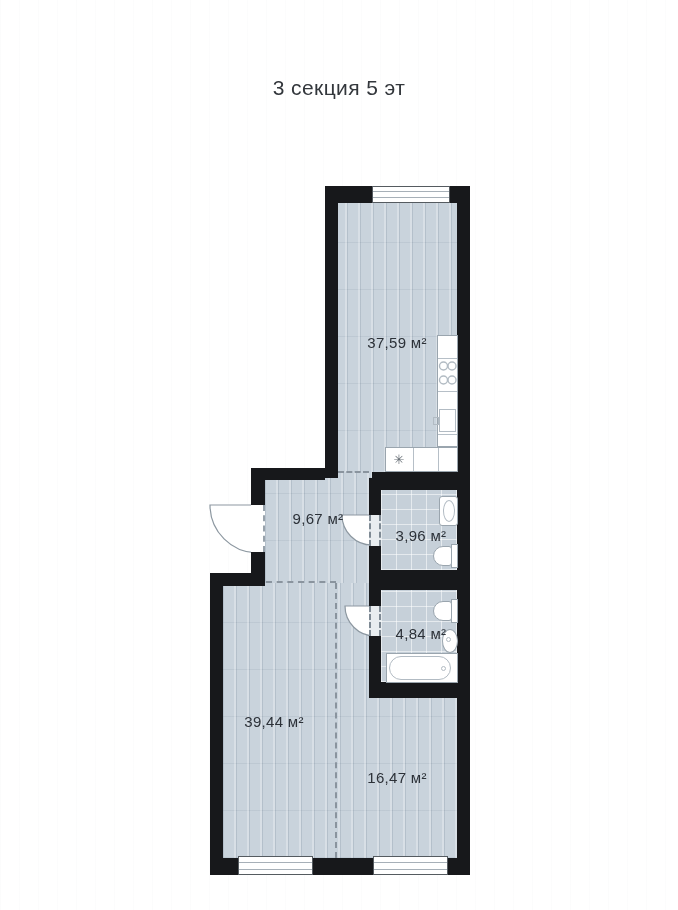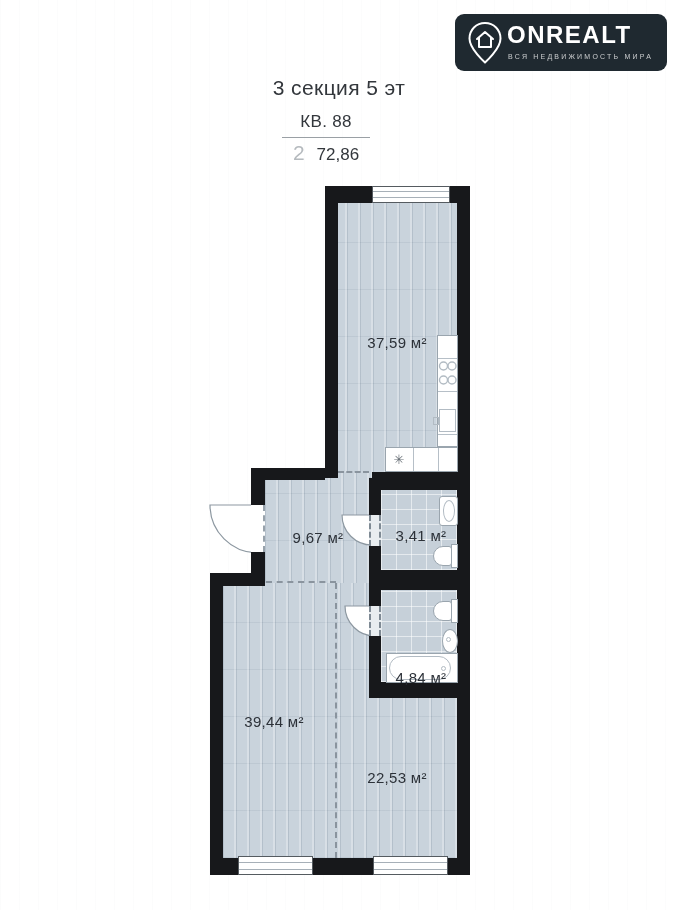--- a/index.html
+++ b/index.html
@@ -71,38 +71,22 @@
   .fridge-sym{
     position:absolute;left:389px;top:450px;width:20px;height:20px;line-height:20px;
     text-align:center;font-size:13px;color:#697077;
   }
 </style>
 </head>
 <body>
 
 <div class="page">
 
-  <div class="logo-badge">
-    <svg class="door-svg" style="left:13px;top:8px;" width="34" height="42" viewBox="0 0 34 42">
-      <path d="M17,1 C8.2,1 1.5,7.8 1.5,16.5 C1.5,27 17,40.5 17,40.5 C17,40.5 32.5,27 32.5,16.5 C32.5,7.8 25.8,1 17,1 Z" fill="none" stroke="#ffffff" stroke-width="2"></path>
-      <path d="M9,17 L17,10 L25,17 M11,15.5 L11,25 L23,25 L23,15.5" fill="none" stroke="#ffffff" stroke-width="2" stroke-linecap="round" stroke-linejoin="round"></path>
-    </svg>
-    <div class="logo-brand">ONREALT</div>
-    <div class="logo-tagline">ВСЯ НЕДВИЖИМОСТЬ МИРА</div>
-  </div>
 
   <div class="plan-title">3 секция 5 эт</div>
-  <div class="apt-block">
-    <div class="apt-number">КВ. 88</div>
-    <hr class="apt-divider">
-    <div class="apt-row">
-      <span class="apt-roomcount">2</span>
-      <span class="apt-area">72,86</span>
-    </div>
-  </div>
 
   <div class="floor-plank" style="left:334px;top:202px;width:124px;height:276px;"></div>
   <div class="floor-plank" style="left:265px;top:472px;width:104px;height:116px;"></div>
   <div class="floor-plank" style="left:223px;top:583px;width:234px;height:275px;"></div>
   <div class="floor-tile" style="left:381px;top:490px;width:77px;height:80px;"></div>
   <div class="floor-tile" style="left:381px;top:590px;width:77px;height:92px;"></div>
 
   <svg class="door-svg" style="left:205px;top:500px;" width="60" height="60" viewBox="0 0 60 60">
     <path d="M53,5 L5,5 A48,48 0 0 0 53,53 Z" fill="#ffffff" stroke="#8d98a1" stroke-width="1.2"></path>
   </svg>
@@ -167,19 +151,19 @@
 
   <div class="fx" style="left:451px;top:599px;width:7px;height:24px;"></div>
   <div class="fx" style="left:433px;top:601px;width:19px;height:20px;border-radius:10px 3px 3px 10px;"></div>
   <div class="fx" style="left:442px;top:629px;width:16px;height:24px;border-radius:50%;"></div>
   <div class="fx fx-line" style="left:446px;top:637px;width:5px;height:5px;border-radius:50%;"></div>
   <div class="fx" style="left:386px;top:653px;width:72px;height:30px;"></div>
   <div class="fx fx-line" style="left:389px;top:656px;width:62px;height:24px;border-radius:12px;"></div>
   <div class="fx fx-line" style="left:441px;top:666px;width:5px;height:5px;border-radius:50%;"></div>
 
   <div class="area-label" style="left:397px;top:342px;">37,59 м²</div>
-  <div class="area-label" style="left:318px;top:537px;">9,67 м²</div>
-  <div class="area-label" style="left:421px;top:535px;">3,41 м²</div>
-  <div class="area-label" style="left:421px;top:633px;margin-top:44px;">4,84 м²</div>
+  <div class="area-label" style="left:318px;top:518px;">9,67 м²</div>
+  <div class="area-label" style="left:421px;top:535px;">3,96 м²</div>
+  <div class="area-label" style="left:421px;top:633px;">4,84 м²</div>
   <div class="area-label" style="left:274px;top:721px;">39,44 м²</div>
-  <div class="area-label" style="left:397px;top:777px;">22,53 м²</div>
+  <div class="area-label" style="left:397px;top:777px;">16,47 м²</div>
 
 </div>
 
 </body></html>

